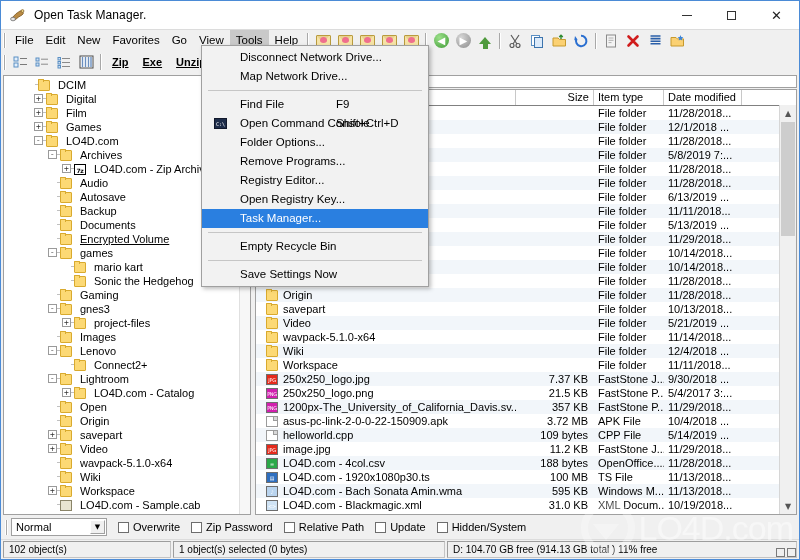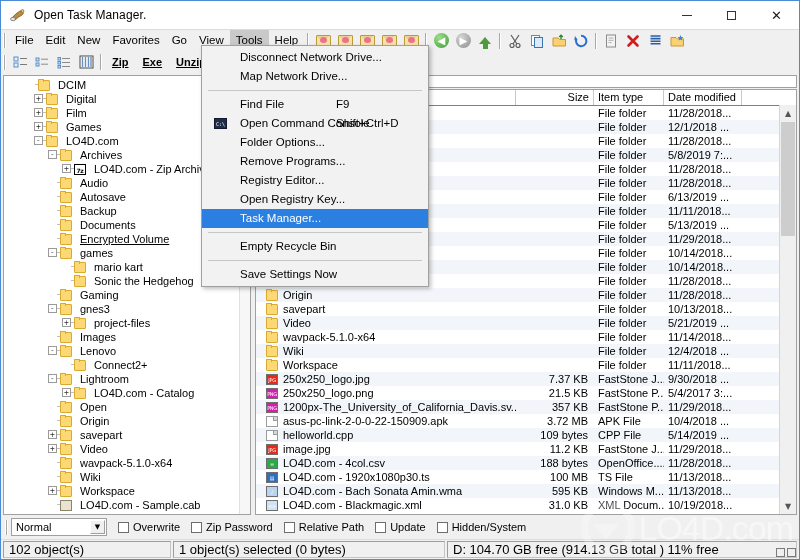--- a/index.html
+++ b/index.html
@@ -187,21 +187,21 @@
     border:1px solid #a0a0a0;border-top-color:#fff;border-left-color:#fff;
     display:flex;align-items:center;justify-content:center;font-size:7px;
     font-family:"DejaVu Sans",sans-serif;box-sizing:border-box;
   }
   .chk{display:flex;align-items:center;margin-left:11px;font-size:11px;white-space:nowrap;}
   .chkbox{width:11px;height:11px;border:1px solid #6d6d6d;background:#fff;margin-right:4px;box-sizing:border-box;}
 
   
   .statusbar{
     flex:0 0 19px;height:19px;display:flex;align-items:center;background:#f0f0f0;
-    border-top:1px solid #dcdcdc;font-size:13px;position:relative;
+    border-top:1px solid #dcdcdc;font-size:10px;position:relative;
   }
   .sb-cell{
     height:17px;line-height:16px;border:1px solid #c4c4c4;border-top-color:#9d9d9d;border-left-color:#9d9d9d;
     box-sizing:border-box;padding-left:5px;margin-left:2px;background:#f0f0f0;overflow:hidden;white-space:nowrap;
   }
   .sb-1{flex:0 0 168px;}
   .sb-2{flex:0 0 272px;}
   .sb-3{flex:1 1 auto;margin-right:2px;}
 
   

